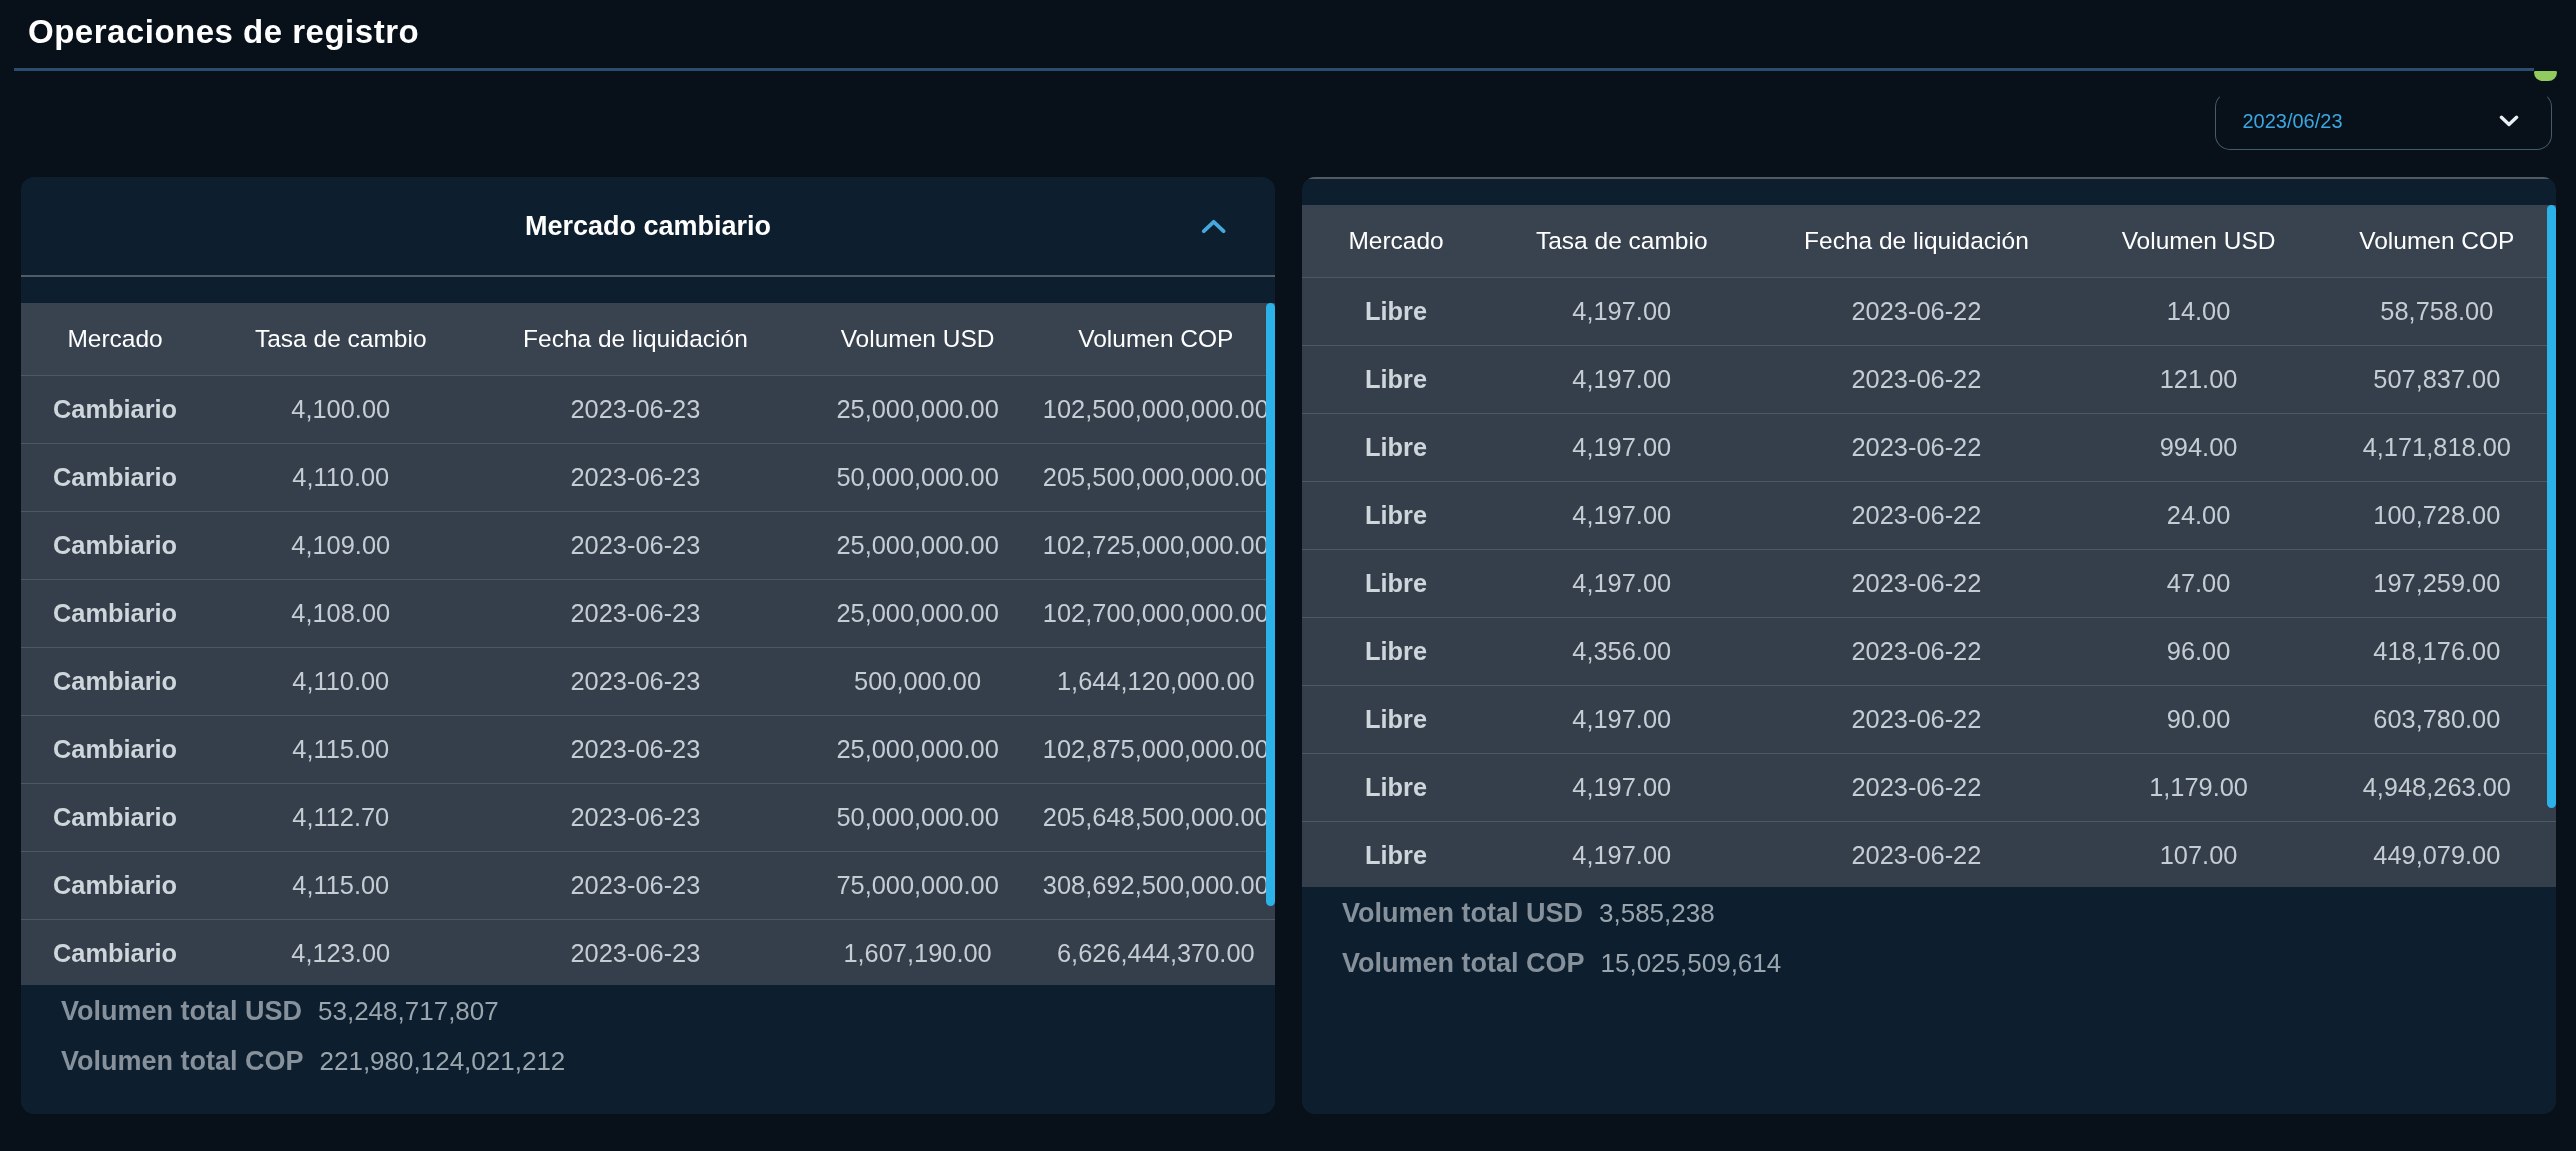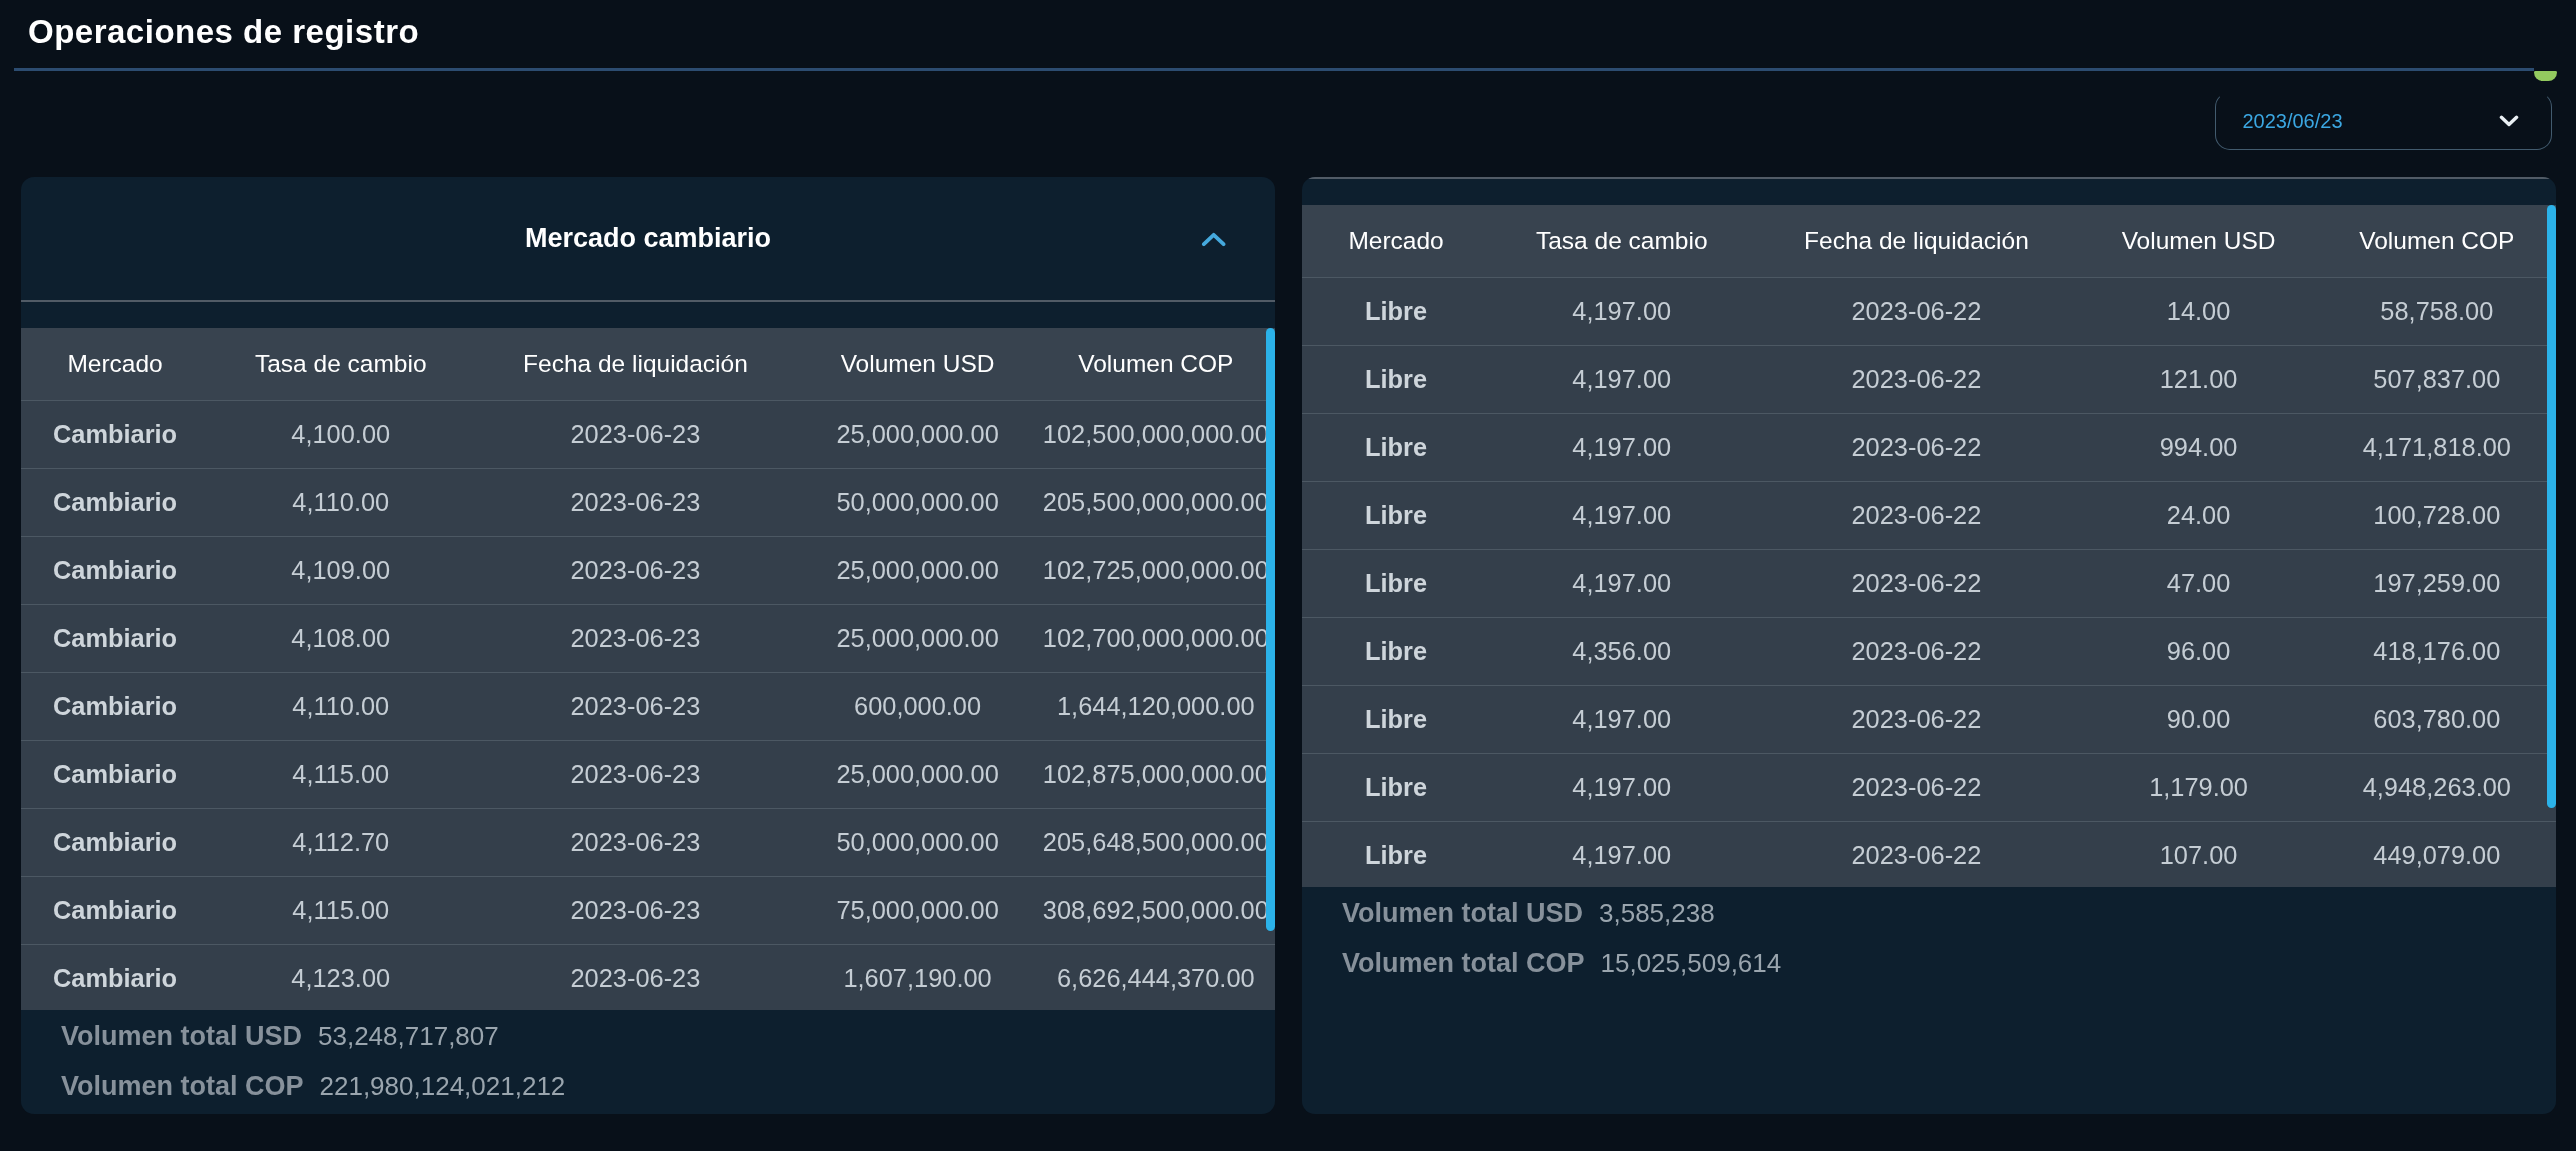--- a/index.html
+++ b/index.html
@@ -54,21 +54,21 @@
   .panel{
     position:absolute;top:177px;width:1254px;height:937px;
     background:var(--panel-bg);
     border-radius:13px;
     overflow:hidden;
   }
   .panel-left{left:21px;}
   .panel-right{left:1302px;}
 
   .panel-header{
-    height:123px;position:relative;
+    height:98px;position:relative;
     display:flex;align-items:center;justify-content:center;
     cursor:pointer;
   }
   .panel-title{color:#ffffff;font-weight:bold;font-size:27px;}
   .panel-header .chev-up{position:absolute;right:49px;top:50%;transform:translateY(-50%);display:flex;cursor:pointer;}
   .panel-divider{height:1.9px;background:var(--header-divider);}
 
   .table{
     margin-top:26px;height:682px;position:relative;overflow:hidden;
   }
@@ -162,21 +162,21 @@
             <div class="tcell c0">Cambiario</div>
             <div class="tcell c1">4,108.00</div>
             <div class="tcell c2">2023-06-23</div>
             <div class="tcell c3">25,000,000.00</div>
             <div class="tcell c4">102,700,000,000.00</div>
           </div>
           <div class="trow">
             <div class="tcell c0">Cambiario</div>
             <div class="tcell c1">4,110.00</div>
             <div class="tcell c2">2023-06-23</div>
-            <div class="tcell c3">600,000.00</div>
+            <div class="tcell c3">500,000.00</div>
             <div class="tcell c4">1,644,120,000.00</div>
           </div>
           <div class="trow">
             <div class="tcell c0">Cambiario</div>
             <div class="tcell c1">4,115.00</div>
             <div class="tcell c2">2023-06-23</div>
             <div class="tcell c3">25,000,000.00</div>
             <div class="tcell c4">102,875,000,000.00</div>
           </div>
           <div class="trow">

